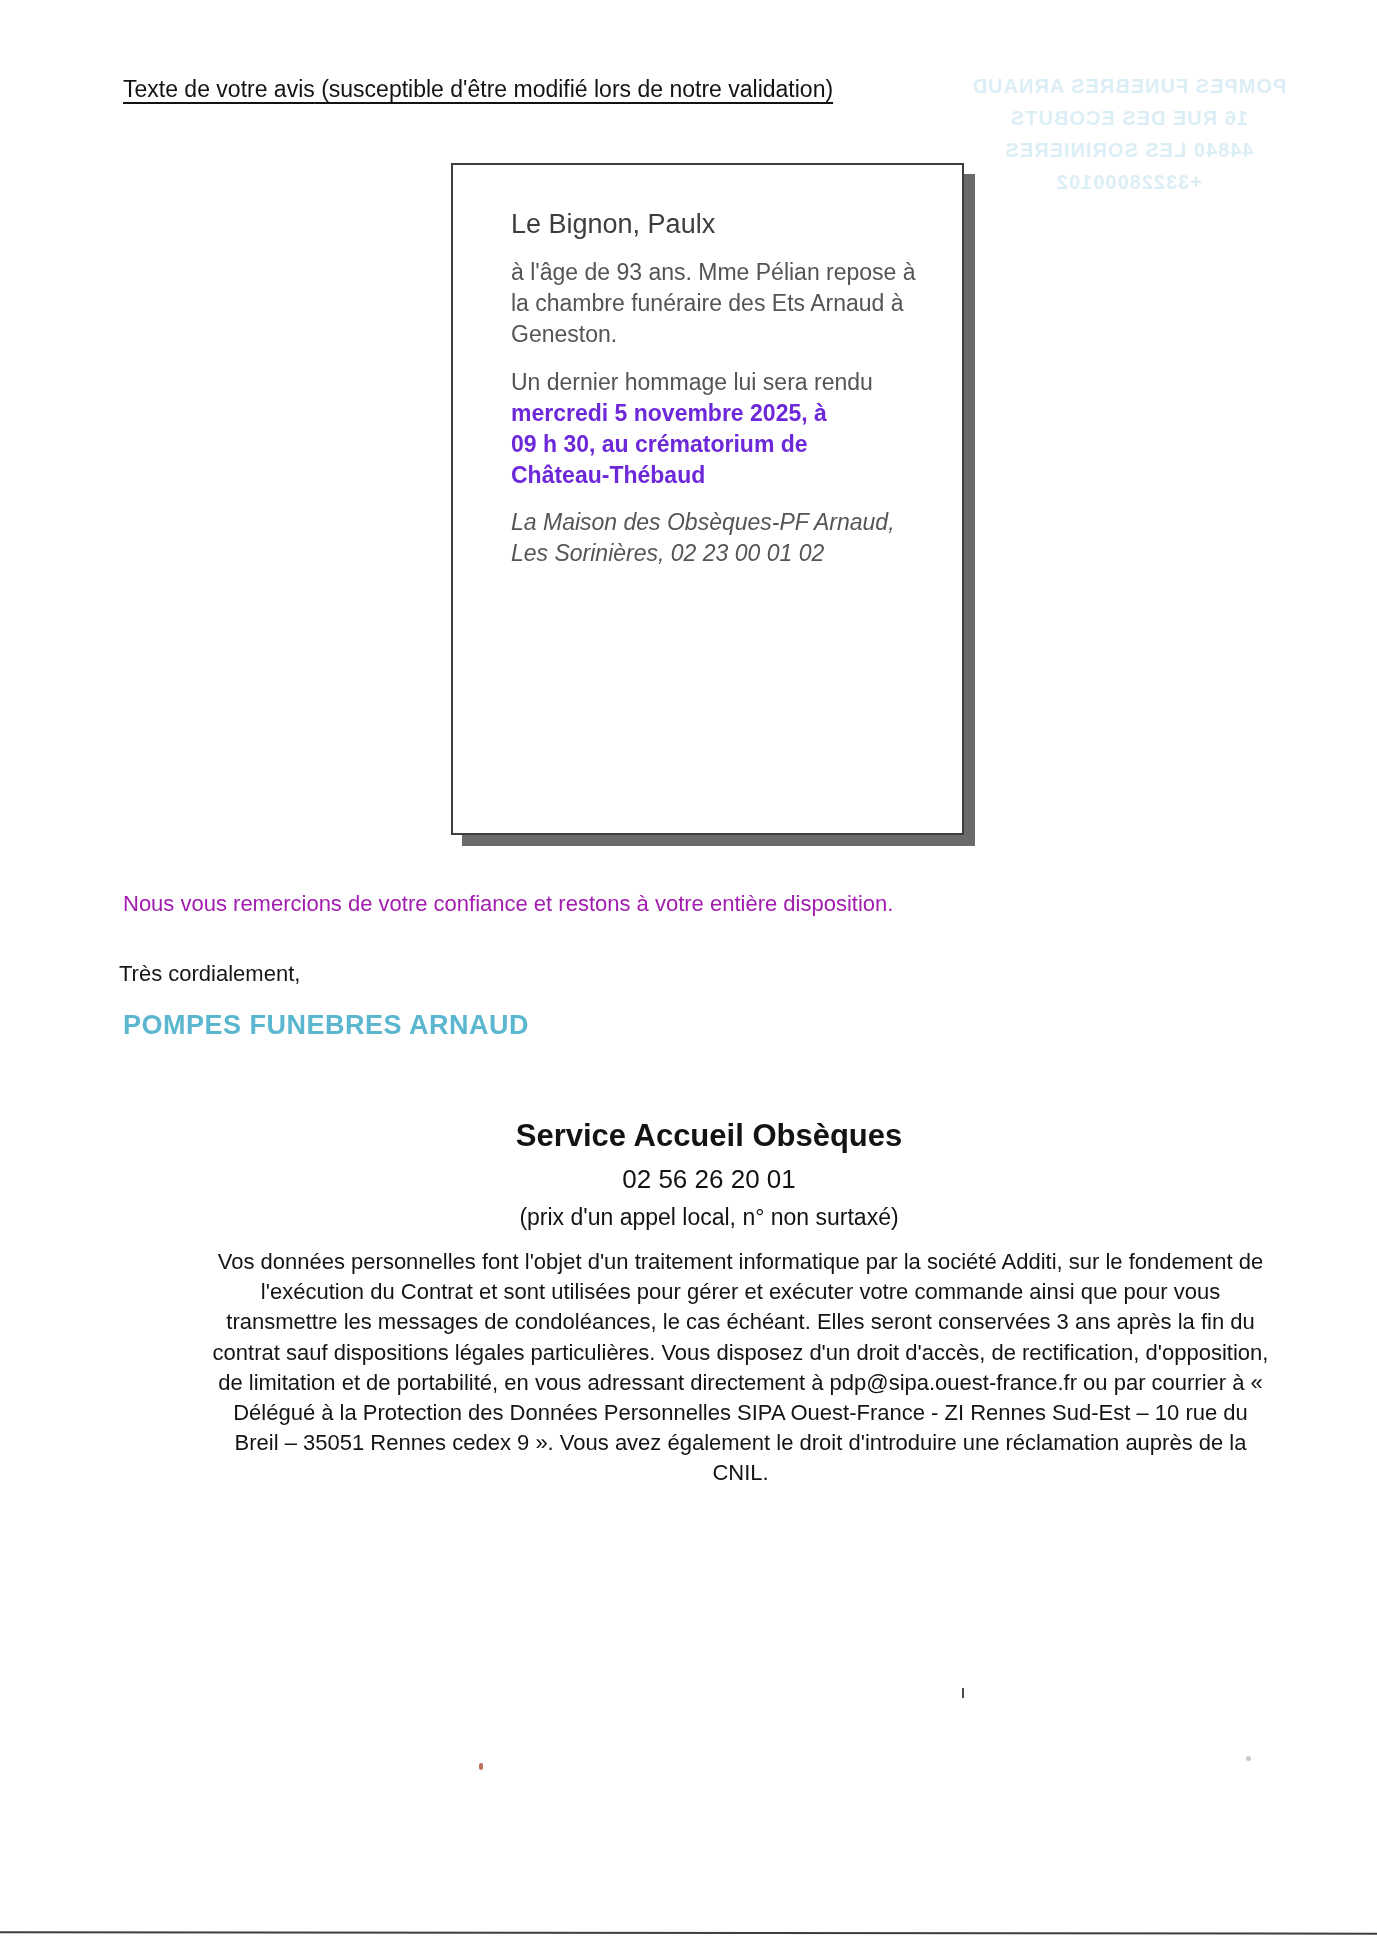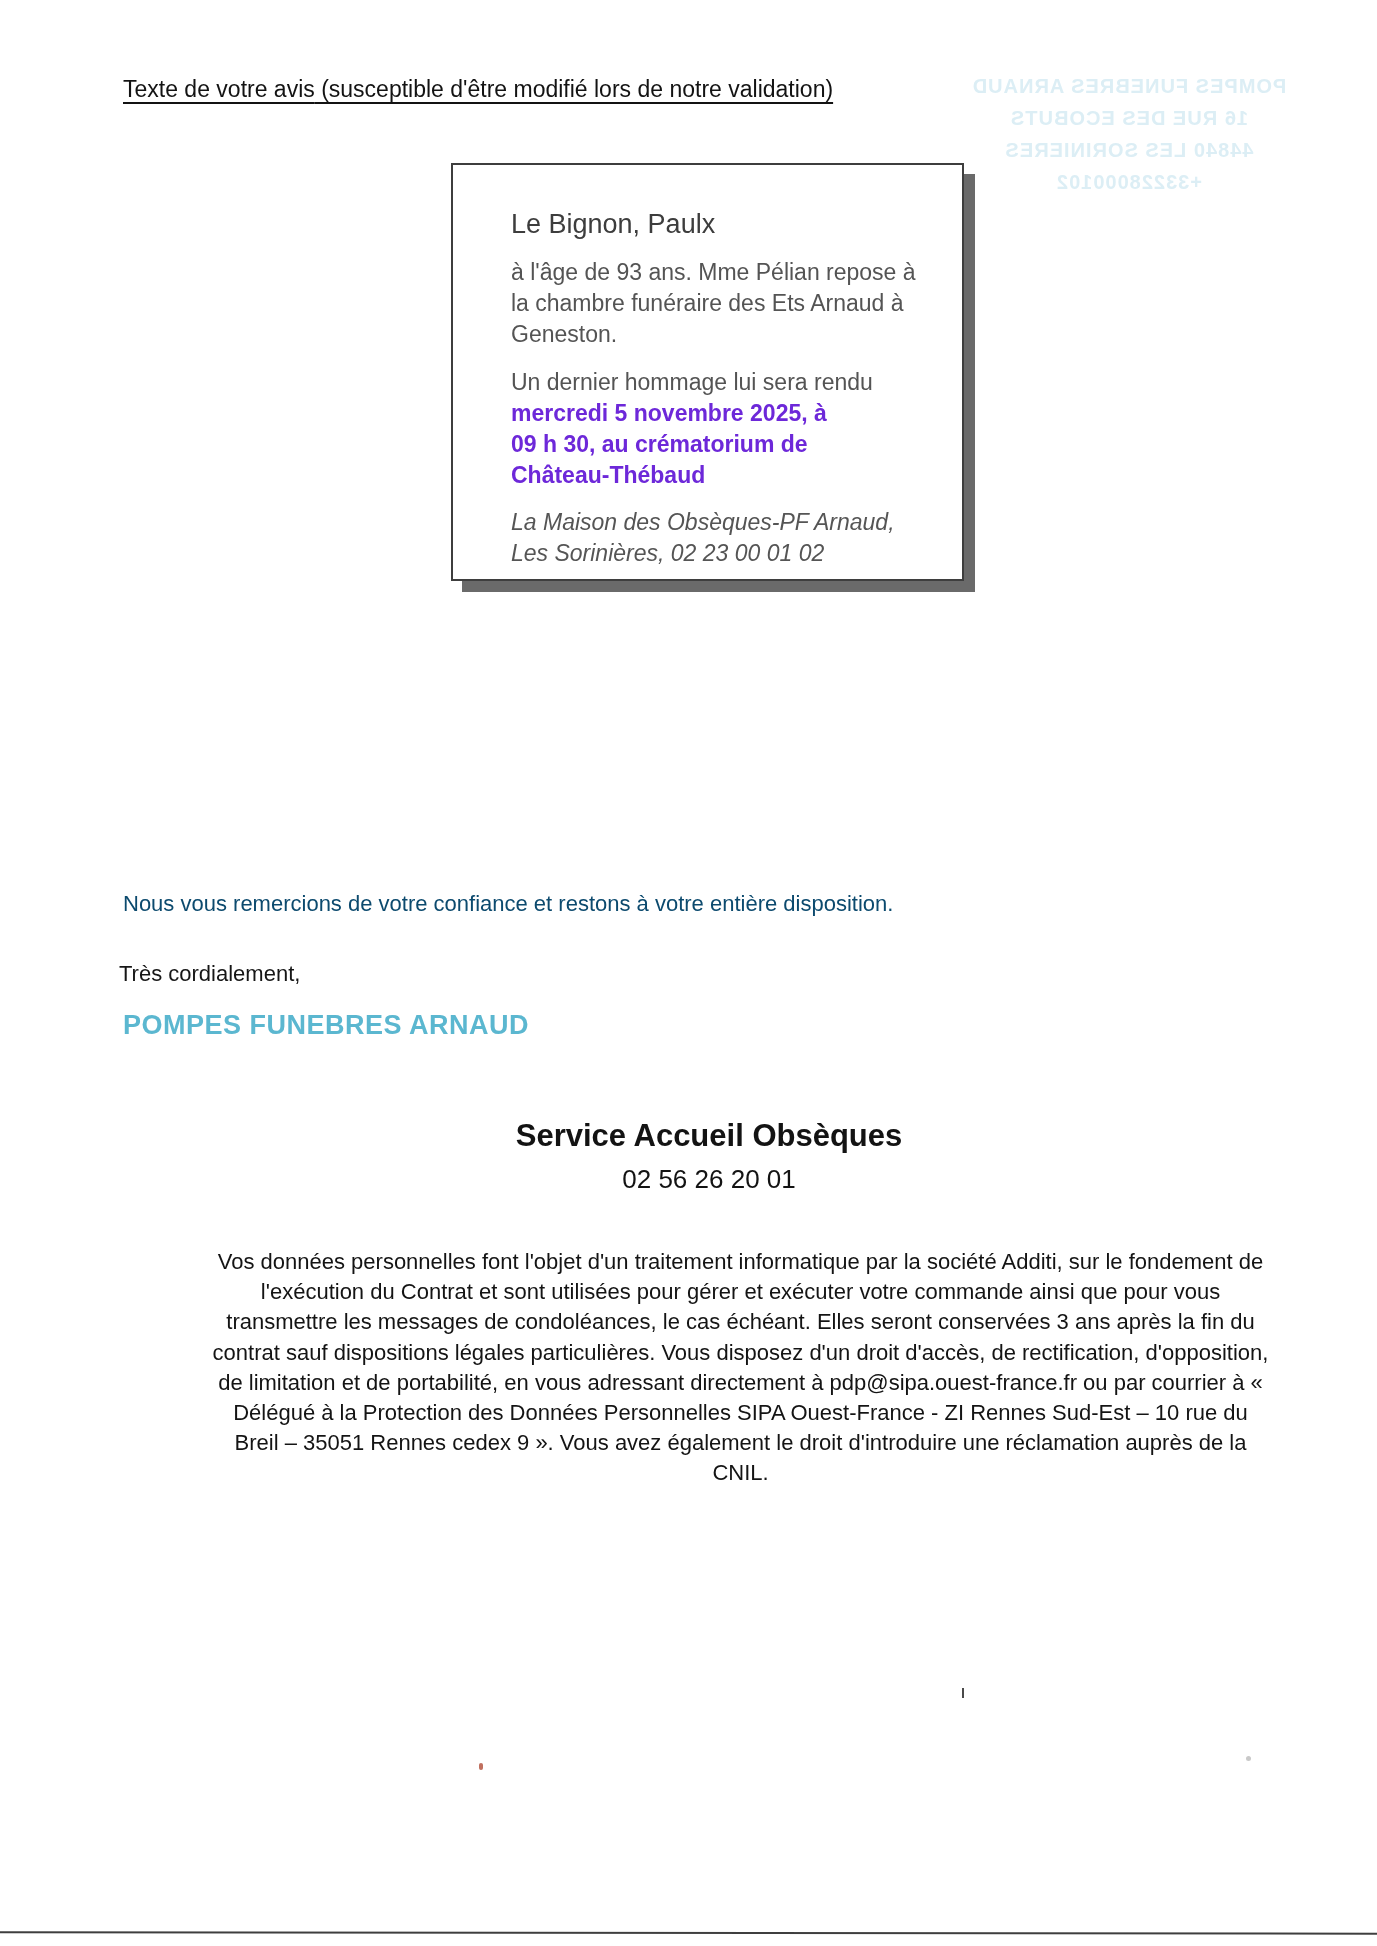--- a/index.html
+++ b/index.html
@@ -28,40 +28,40 @@
     text-align:center;
     font-weight:700;font-size:20px;line-height:32px;
     letter-spacing:1px;
     color:#dceef5;
     user-select:none;
   }
   
   .card{
     position:absolute;left:451px;top:163px;
     box-sizing:border-box;
-    width:513px;height:418px;
+    width:513px;height:672px;
     background:#fff;
     border:2px solid #3e3e3e;
     box-shadow:11px 11px 0 #6a6a6a;
     padding:44px 22px 0 58px;
     color:#545454;
   }
   .card-location{font-size:27px;color:#3d3d3d;margin:0 0 17px 0;font-weight:400;}
   .card-intro,.card-details,.card-ceremony-bold,.card-contact,.card-ceremony-intro{
     font-size:23px;line-height:31px;white-space:pre-line;margin:0;
   }
   .card-name{
     font-size:24px;font-weight:700;color:#333;
     margin:10px 0 9px 22px;letter-spacing:0.2px;
   }
   .card-ceremony{margin-top:17px;}
   .card-ceremony-bold{font-weight:700;color:#6d28d9;}
   .card-contact{margin-top:16px;font-style:italic;color:#555;}
   
-  .thanks{position:absolute;left:123px;top:891px;font-size:22px;color:#0c4a6e;}
+  .thanks{position:absolute;left:123px;top:891px;font-size:22px;color:#a21caf;}
   .regards{position:absolute;left:119px;top:961px;font-size:22px;color:#161616;}
   .company{
     position:absolute;left:123px;top:1010px;
     font-size:27px;font-weight:700;letter-spacing:0.5px;
   }
   .service{
     position:absolute;left:126px;top:1118px;width:1166px;
     text-align:center;color:#131313;
   }
   .service-title{font-size:31px;font-weight:700;margin:0 0 10px 0;}
@@ -112,20 +112,21 @@
 Les Sorinières, 02 23 00 01 02</p>
   </div>
 
   <div class="thanks">Nous vous remercions de votre confiance et restons à votre entière disposition.</div>
   <div class="regards">Très cordialement,</div>
   <div class="company" style="color: rgb(91, 183, 208);">POMPES FUNEBRES ARNAUD</div>
 
   <div class="service">
     <p class="service-title">Service Accueil Obsèques</p>
     <p class="service-phone">02 56 26 20 01</p>
+    <p class="service-note">(prix d'un appel local, n° non surtaxé)</p>
   </div>
 
   <p class="gdpr">Vos données personnelles font l'objet d'un traitement informatique par la société Additi, sur le fondement de
 l'exécution du Contrat et sont utilisées pour gérer et exécuter votre commande ainsi que pour vous
 transmettre les messages de condoléances, le cas échéant. Elles seront conservées 3 ans après la fin du
 contrat sauf dispositions légales particulières. Vous disposez d'un droit d'accès, de rectification, d'opposition,
 de limitation et de portabilité, en vous adressant directement à pdp@sipa.ouest-france.fr ou par courrier à «
 Délégué à la Protection des Données Personnelles SIPA Ouest-France - ZI Rennes Sud-Est – 10 rue du
 Breil – 35051 Rennes cedex 9 ». Vous avez également le droit d'introduire une réclamation auprès de la
 CNIL.</p>

